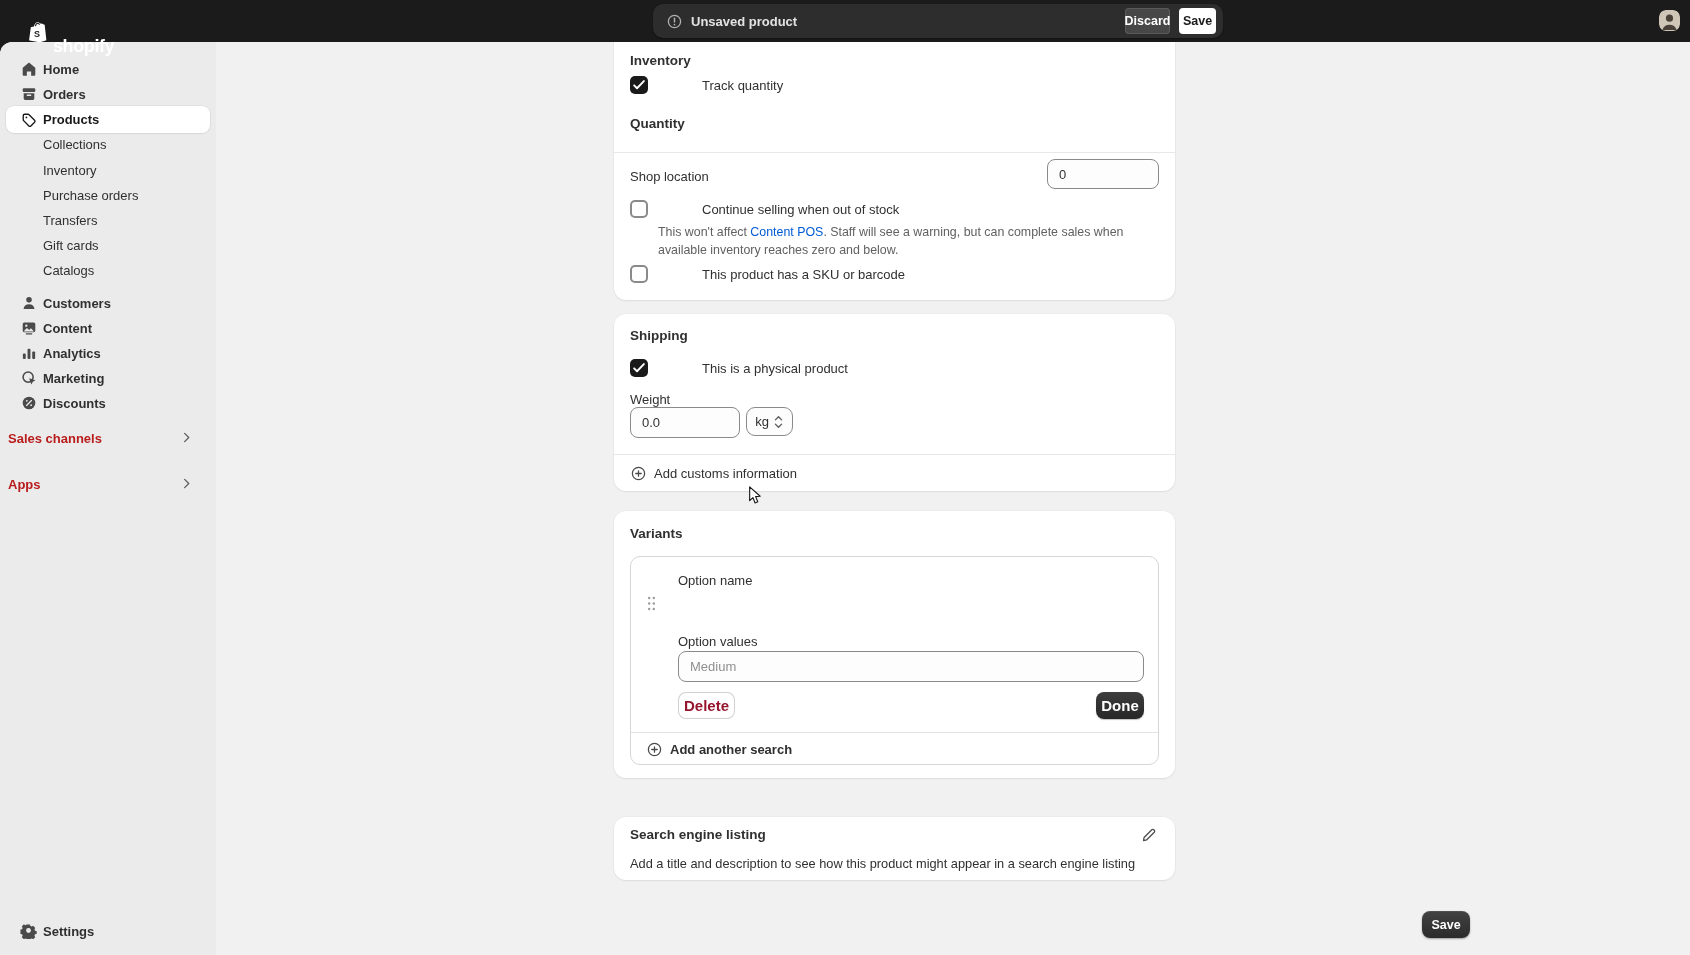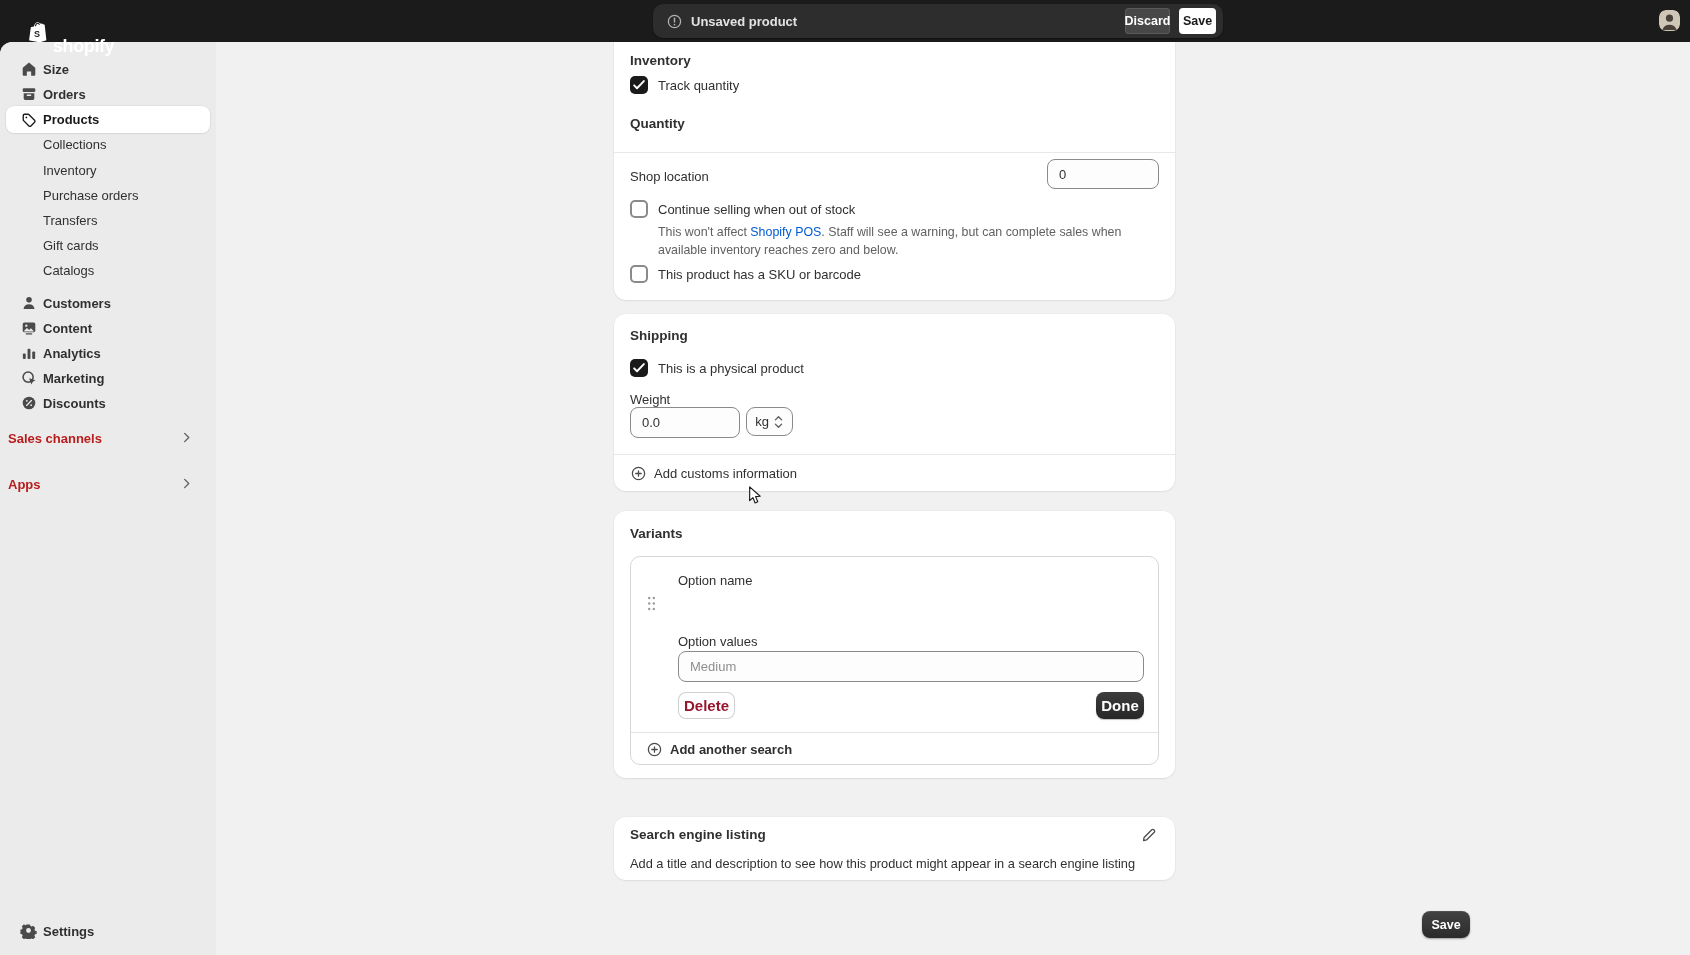--- a/index.html
+++ b/index.html
@@ -40,21 +40,21 @@
   .nav-section .chev { position:absolute; right:14px; top:4px; }
 
   
   .card { position:absolute; left:614px; width:561px; background:#fff; border-radius:12px;
     box-shadow:0 1px 2px rgba(0,0,0,.07), 0 0 0 .5px rgba(0,0,0,.04); }
   .card-title { position:absolute; left:16px; font-size:13.5px; font-weight:700; color:#303030; }
   .divider { position:absolute; left:0; width:100%; border-top:1px solid #e8e8e8; }
   .cb { position:absolute; width:18px; height:18px; border-radius:5px; }
   .cb.on { background:#1a1a1a; }
   .cb.off { background:#fff; box-shadow:inset 0 0 0 2px #8a8a8a; }
-  .cb-label { position:absolute; font-size:13px; color:#303030; }
+  .cb-label { position:absolute; font-size:13px; color:#303030;margin-left:44px; }
   .help { position:absolute; font-size:12.4px; line-height:18px; color:#616161; }
   .help a { color:#005bd3; text-decoration:none; }
   .tf { position:absolute; border:1px solid #8a8a8a; border-radius:8px; background:#fdfdfd;
     font-family:inherit; font-size:13px; color:#303030; padding:0 11px; outline:none; }
   .tf::placeholder { color:#8f8f8f; opacity:1; }
   .tf.focused { border:2px solid #1f2a4d; }
   .field-label { position:absolute; font-size:13px; color:#303030; }
   .unit-select { position:absolute; border:1px solid #8a8a8a; border-radius:9px; background:#fdfdfd;
     display:flex; align-items:center; justify-content:center; gap:4px; font-size:13px; color:#303030; }
   .link-row-label { position:absolute; font-size:13px; color:#303030; }
@@ -116,21 +116,21 @@
 <div id="workspace">
 
   <nav id="sidebar">
 
     <div class="nav-item" style="top:14px">
       <span class="nav-ic">
         <svg width="18" height="18" viewBox="0 0 20 20">
             <path d="M10 2.8 3.4 8.2a1.2 1.2 0 0 0-.4.9V16c0 .8.6 1.4 1.4 1.4h3.2v-4.7h4.8v4.7h3.2c.8 0 1.4-.6 1.4-1.4V9.1a1.2 1.2 0 0 0-.4-.9L10 2.8z" fill="#4a4a4a"></path>
           </svg>
       </span>
-      <span class="nav-label">Size</span>
+      <span class="nav-label">Home</span>
     </div>
 
     <div class="nav-item" style="top:39px">
       <span class="nav-ic">
         <svg width="18" height="18" viewBox="0 0 20 20">
             <rect x="3" y="3.6" width="14" height="4.1" rx="1.3" fill="#4a4a4a"></rect>
             <path d="M4.1 9.1h11.8V15c0 .9-.7 1.6-1.6 1.6H5.7c-.9 0-1.6-.7-1.6-1.6V9.1z" fill="#4a4a4a"></path>
             <rect x="7.4" y="10.6" width="5.2" height="1.6" rx="0.8" fill="#ebebeb"></rect>
           </svg>
       </span>
@@ -264,21 +264,21 @@
 
       <h3 class="card-title" style="top:74px">Quantity</h3>
       <div class="divider" style="top:110px"></div>
 
       <span class="field-label" style="left:16px; top:127px">Shop location</span>
       <input class="tf" style="left: 433px; top: 117px; width: 112px; height: 30px;" value="0">
 
       <span class="cb off" style="left:16px; top:158px"></span>
       <label class="cb-label" style="left:44px; top:160px">Continue selling when out of stock</label>
 
-      <p class="help" style="left:44px; top:181px; width:501px"><span>This won't affect </span><a href="#">Shopify POS</a><span>. Staff will see a warning, but can complete sales when available inventory reaches zero and below.</span></p>
+      <p class="help" style="left:44px; top:181px; width:501px"><span>This won't affect </span><a href="#">Content POS</a><span>. Staff will see a warning, but can complete sales when available inventory reaches zero and below.</span></p>
 
       <span class="cb off" style="left:16px; top:223px"></span>
       <label class="cb-label" style="left:44px; top:225px">This product has a SKU or barcode</label>
     </section>
 
     <section class="card" style="top:272px; height:177px;">
       <h2 class="card-title" style="top:14px">Shipping</h2>
 
       <span class="cb on" style="left:16px; top:45px">
         <svg width="18" height="18" viewBox="0 0 20 20">

